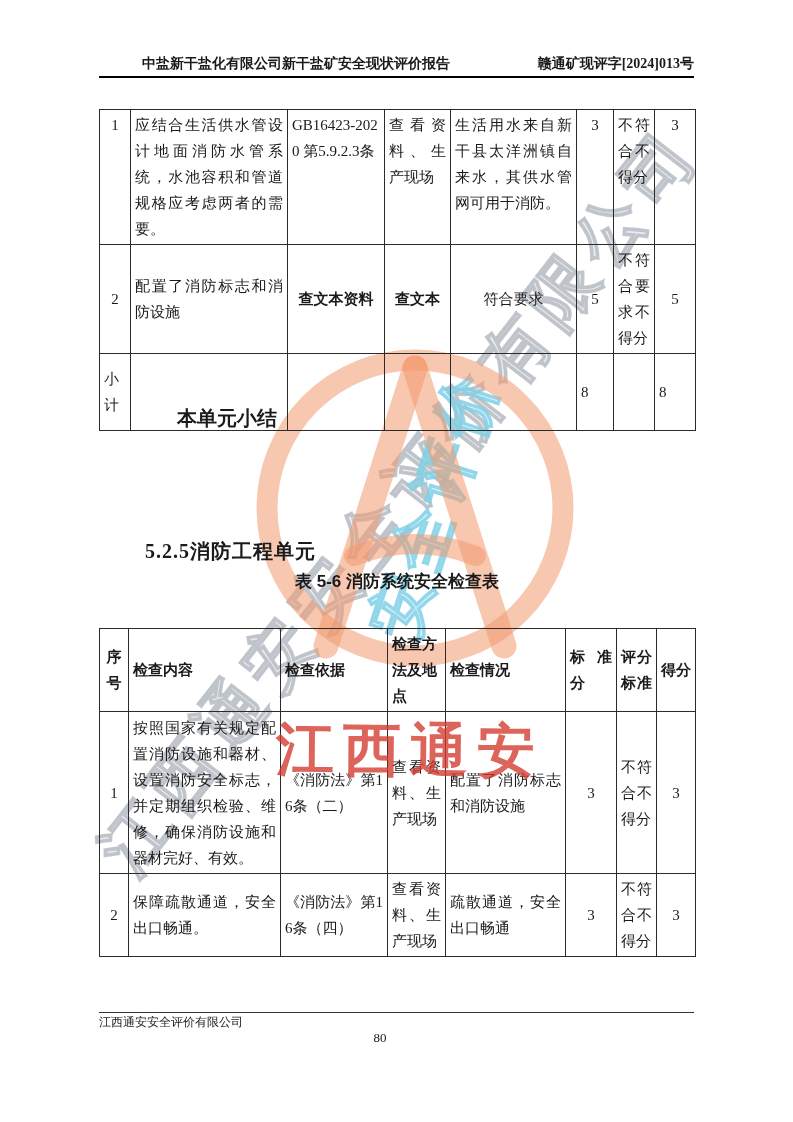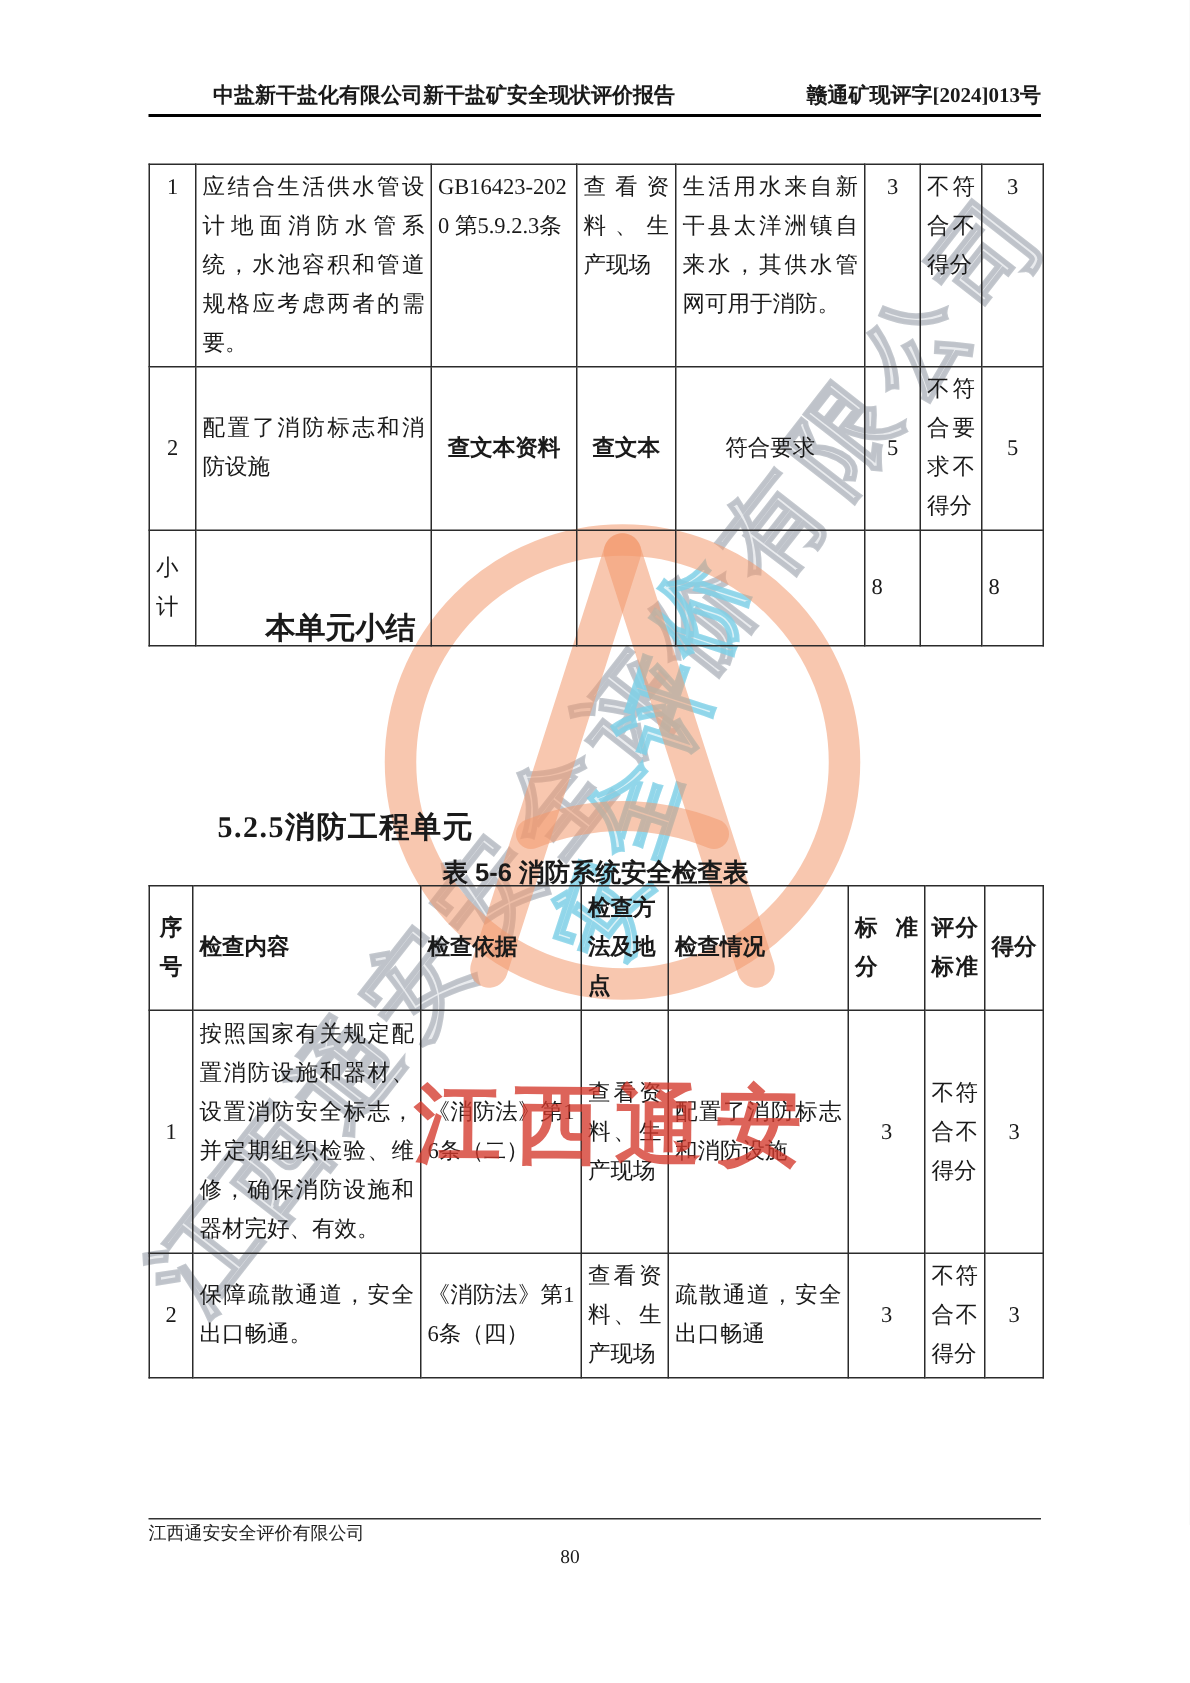--- a/index.html
+++ b/index.html
@@ -36,21 +36,21 @@
   
   .content { position:absolute; inset:0; z-index:1; }
   .hdr-left  { position:absolute; left:99px;  top:55px; font-size:14px; font-weight:700;margin-left:43px; }
   .hdr-right { position:absolute; right:99px; top:55px; font-size:14px; font-weight:700; }
   .hdr-rule  { position:absolute; left:99px;  top:76px; width:595px; height:2px; background:#000; }
 
   table { border-collapse:collapse; table-layout:fixed; position:absolute; left:99px; background:transparent; }
   td, th { border:1px solid #2b2b2b; font-size:15px; line-height:26px; padding:2px 4px;
            vertical-align:middle; word-break:break-all; font-weight:400; }
   .t1 { top:109px; width:596px; }
-  .t2 { top:590px; width:596px;padding-left:12px; }
+  .t2 { top:628px; width:596px;padding-left:12px; }
   .va-top td { vertical-align:top; }
   .c  { text-align:center; }
   .j  { text-align:justify; text-justify:inter-character; }
   .hei { font-family:"Liberation Sans",sans-serif; font-weight:700; }
   .th-spread { text-align:justify; text-align-last:justify; }
   th { font-family:"Liberation Sans",sans-serif; font-weight:700; text-align:left; }
 
   .sum-head { position:absolute; left:145px; top:405px; font-size:20px; font-weight:700;
               font-family:"Liberation Sans",sans-serif;margin-left:32px; }
   .sum-par  { position:absolute; left:99px; top:437px; width:597px; font-size:20px;

